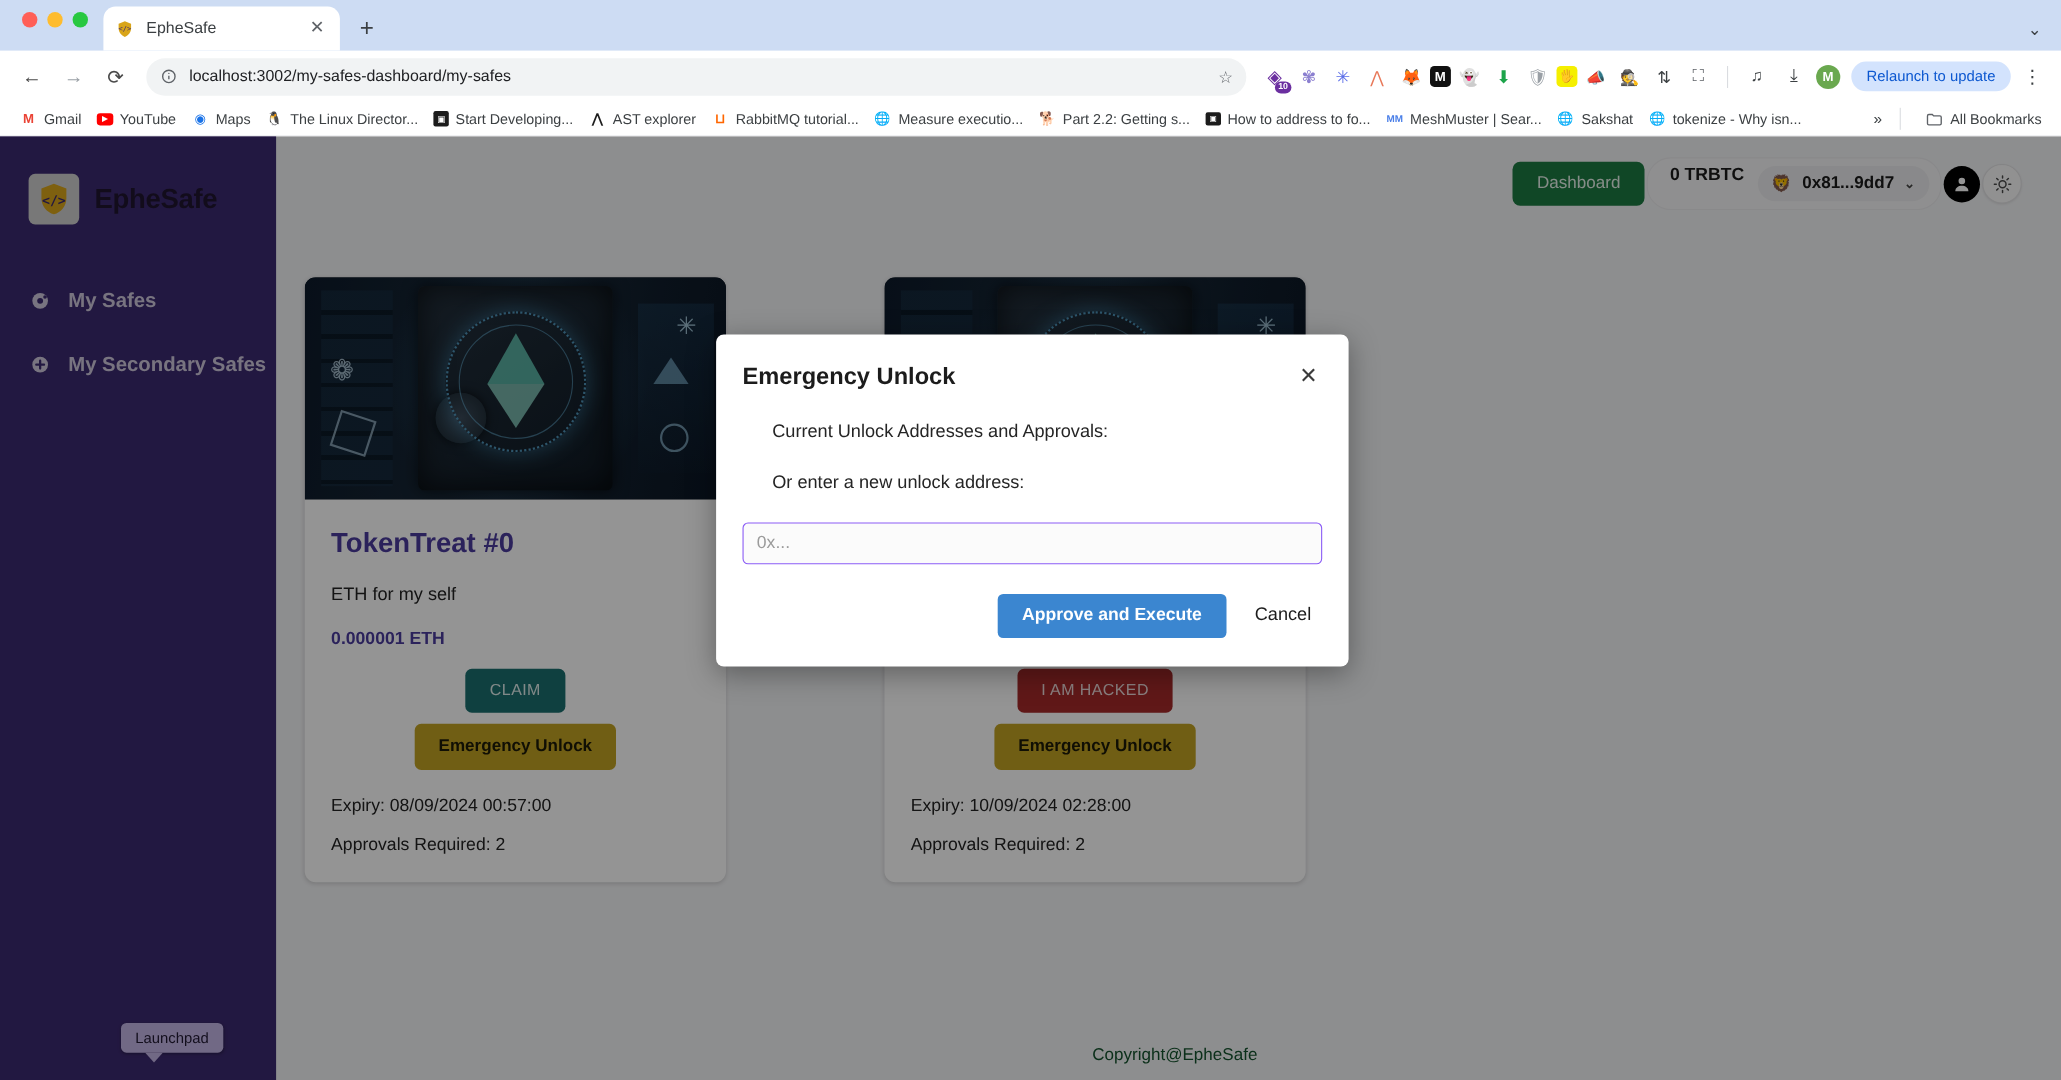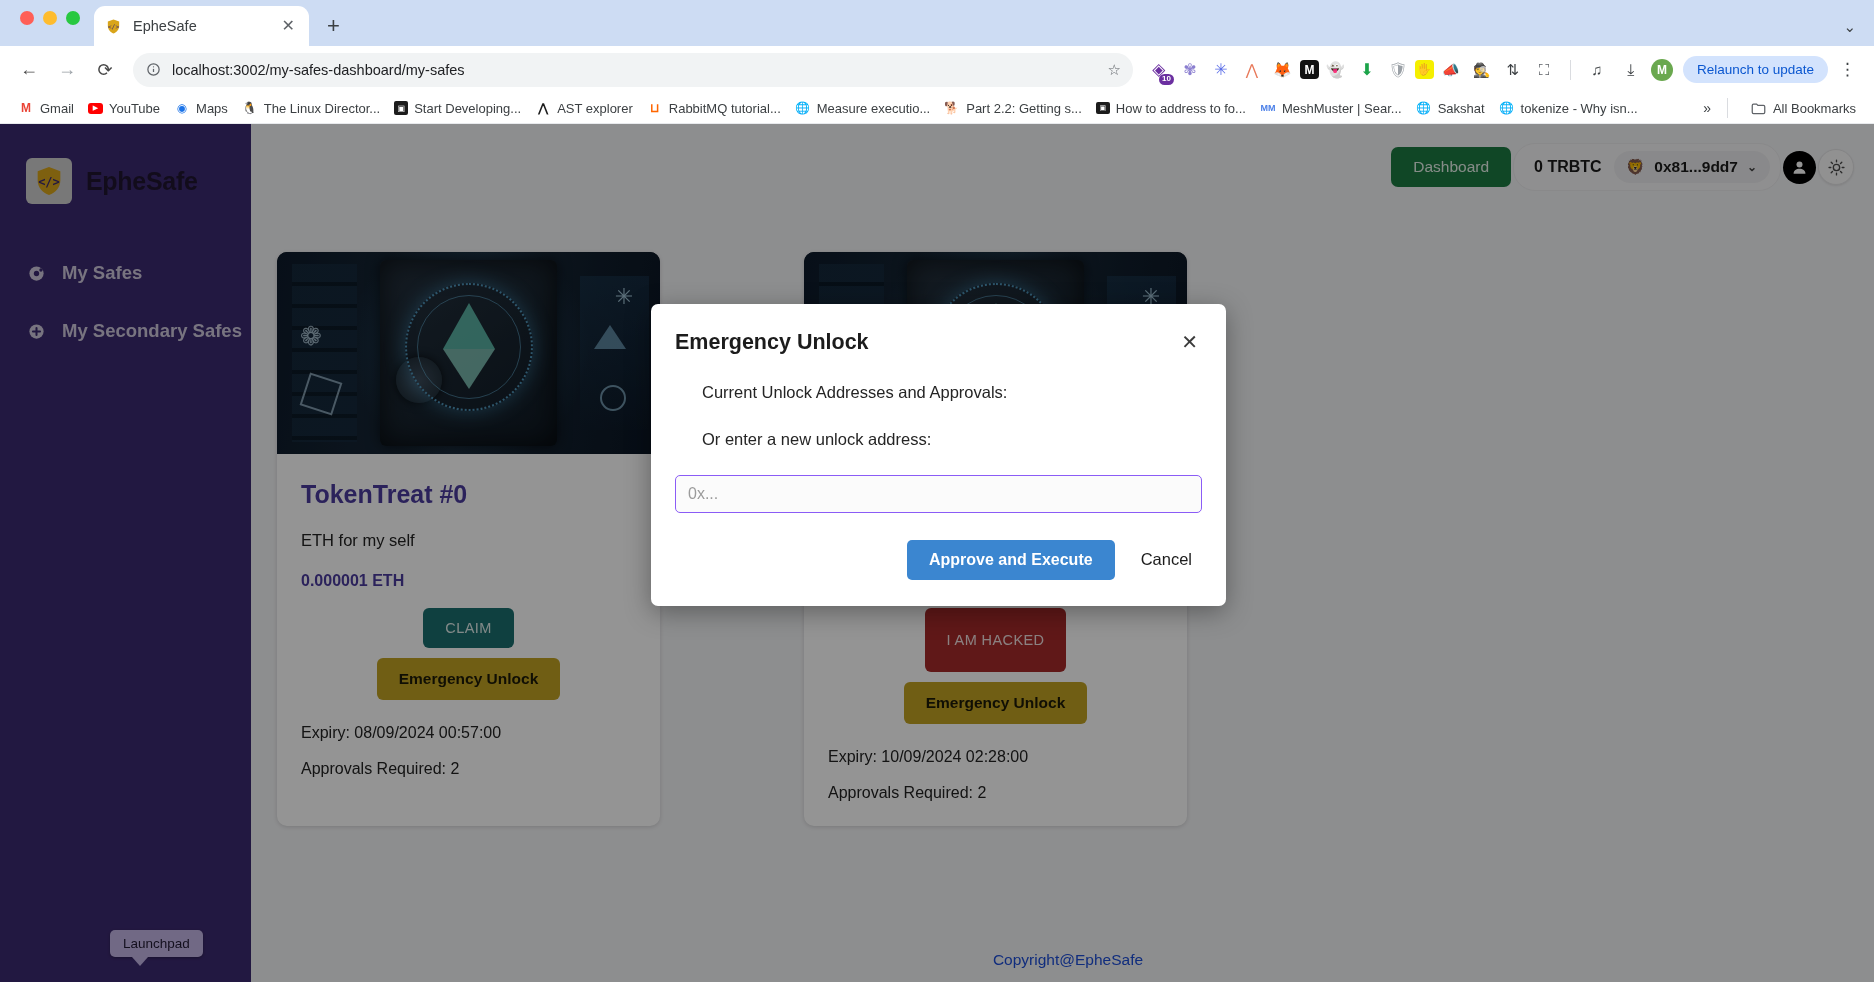--- a/index.html
+++ b/index.html
@@ -118,29 +118,29 @@
   .launchpad::after {
     content:""; position:absolute; left:22px; bottom:-9px;
     border-left:8px solid transparent; border-right:8px solid transparent;
     border-top:9px solid #c3b5e5;
   }
 
   .content { flex:1; position:relative; background:#f3f4f6; overflow:hidden; }
 
   .topbar {
     height:86px; display:flex; align-items:center; justify-content:flex-end;
-    padding-right:20px; gap:2px;
+    padding-right:36px; gap:2px;
   }
   .btn-dashboard {
     background:#1d7a42; color:#e6f2ea; font-size:15.5px;
     padding:11px 22px; border-radius:7px; border:none; cursor:pointer;
     font-family:inherit;
   }
   .wallet {
-    display:flex; align-items:center; gap:12px;
+    display:flex; align-items:flex-start; gap:12px;
     background:#f7f7f8; border-radius:22px; padding:7px 10px 7px 20px;
     border:1px solid #ececee;
   }
   .wallet-balance { font-size:16px; font-weight:bold; color:#1b1b1b; }
   .wallet-acct {
     display:flex; align-items:center; gap:9px;
     background:#ededef; border-radius:18px; padding:7px 13px;
     font-size:15.5px; font-weight:bold; color:#1b1b1b; cursor:pointer;
   }
   .wallet-emoji { font-size:15px; }
@@ -232,35 +232,35 @@
   .card-desc { font-size:16.5px; color:#232323; margin-bottom:22px; }
   .card-amount { font-size:16px; font-weight:bold; color:#4b3b9e; margin-bottom:18px; }
   .card-actions { display:flex; flex-direction:column; align-items:center; gap:10px; margin-bottom:20px;}
   .btn-claim {
     background:#1b6f6f; color:#dfeceb; border:none; border-radius:6px;
     padding:12px 22px; font-size:14.5px; cursor:pointer; font-family:inherit;
     letter-spacing:.4px;
   }
   .btn-hacked {
     background:#a52a2a; color:#efdede; border:none; border-radius:6px;
-    padding:24px 22px; font-size:14.5px; cursor:pointer; font-family:inherit;
+    padding:12px 22px; font-size:14.5px; cursor:pointer; font-family:inherit;
     letter-spacing:.4px;
   }
   .btn-emergency {
     background:#c2a224; color:#1d1a07; border:none; border-radius:6px;
     padding:12px 22px; font-size:15.5px; font-weight:bold; cursor:pointer;
     font-family:inherit;
   }
   .card-meta { font-size:16px; color:#232323; margin-top:4px; }
   .card-meta + .card-meta { margin-top:18px; }
 
   .footer {
     position:absolute; left:0; right:0; bottom:0; height:44px;
     display:flex; align-items:center; justify-content:center;
-    font-size:15.5px; color:#1d4ed8;padding-left:11px;
+    font-size:15.5px; color:#14532d;padding-left:11px;
   }
 
   
   .overlay {
     position:absolute; inset:0; background:rgba(0,0,0,.42); z-index:10;
   }
   .modal {
     position:absolute; left:651px; top:180px; width:575px;
     background:#fff; border-radius:7px; z-index:11;
     box-shadow:0 6px 26px rgba(0,0,0,.35);

